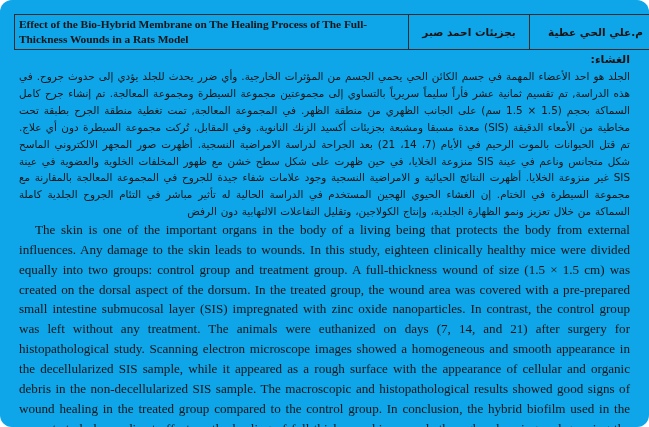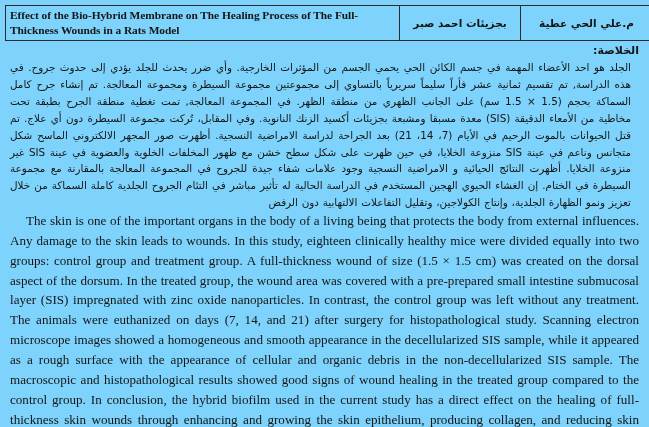--- a/index.html
+++ b/index.html
@@ -12,22 +12,23 @@
     height: 427px;
     overflow: hidden;
     font-family: "Liberation Serif", "DejaVu Serif", serif;
     color: #151515;
   }
   .page {
     width: 649px;
     height: 427px;
     position: relative;
     box-sizing: border-box;
-    padding: 5px;
-    background: #7dd3fc;
+    padding: 14px;
+    background: #0ea5e9;
+    border-radius: 12px;
   }
 
   
   table.head-table {
     width: 100%;
     border-collapse: collapse;
     table-layout: fixed;
     margin: 0;
   }
   table.head-table td {
@@ -88,21 +89,21 @@
     font-family: "DejaVu Sans", "Liberation Sans", sans-serif;
     margin: 3px 2px 2px 0;
     line-height: 1.1;
   }
   .ar-body {
     text-align: justify;
     text-align-last: right;
     font-size: 10.4px;
     font-family: "DejaVu Sans", "Liberation Sans", sans-serif;
     line-height: 1.62;
-    margin: 0 10px 0 2px;
+    margin: 0 2px 0 2px;
     word-spacing: 0.5px;
   }
 
   
   .en-section {
     padding: 0 3px;
   }
   .en-heading {
     font-weight: bold;
     font-size: 13px;
@@ -128,21 +129,21 @@
         <tr>
       <td class="head-title">Effect of the Bio-Hybrid Membrane on The Healing Process of The Full-Thickness Wounds in a  Rats Model</td>
       <td class="head-author-2">بجزيئات احمد صبر</td>
       <td class="head-author-1">م.علي الحي عطية</td>
       <td class="head-page" style="background:#f8cfa8;">20</td>
     </tr>
   </tbody>
     </table>
 
   <div class="ar-section">
-    <div class="ar-heading">الخلاصة:</div>
+    <div class="ar-heading">الغشاء:</div>
     <div class="ar-body">الجلد هو احد الأعضاء المهمة في جسم الكائن الحي يحمي الجسم من المؤثرات الخارجية. وأي ضرر يحدث للجلد يؤدي إلى حدوث جروح. في هذه الدراسة, تم تقسيم ثمانية عشر فأراً سليماً سريرياً بالتساوي إلى مجموعتين مجموعة السيطرة ومجموعة المعالجة. تم إنشاء جرح كامل السماكة بحجم (1.5 × 1.5 سم) على الجانب الظهري من منطقة الظهر. في المجموعة المعالجة, تمت تغطية منطقة الجرح بطبقة تحت مخاطية من الأمعاء الدقيقة (SIS) معدة مسبقا ومشبعة بجزيئات أكسيد الزنك النانوية. وفي المقابل، تُركت مجموعة السيطرة دون أي علاج. تم قتل الحيوانات بالموت الرحيم في الأيام (7، 14، 21) بعد الجراحة لدراسة الامراضية النسجية. أظهرت صور المجهر الالكتروني الماسح شكل متجانس وناعم في عينة SIS منزوعة الخلايا، في حين ظهرت على شكل سطح خشن مع ظهور المخلفات الخلوية والعضوية في عينة SIS غير منزوعة الخلايا. أظهرت النتائج الحيائية و الامراضية النسجية وجود علامات شفاء جيدة للجروح في المجموعة المعالجة بالمقارنة مع مجموعة السيطرة في الختام. إن الغشاء الحيوي الهجين المستخدم في الدراسة الحالية له تأثير مباشر في التئام الجروح الجلدية كاملة السماكة من خلال تعزيز ونمو الظهارة الجلدية، وإنتاج الكولاجين، وتقليل التفاعلات الالتهابية دون الرفض</div>
   </div>
 
   <div class="en-section">
     <div class="en-body">The skin is one of the important organs in the body of a living being that protects the body from external influences. Any damage to the skin leads to wounds. In this study, eighteen clinically healthy mice were divided equally into two groups: control group and treatment group. A full-thickness wound of size (1.5 × 1.5 cm) was created on the dorsal aspect of the dorsum. In the treated group, the wound area was covered with a pre-prepared small intestine submucosal layer (SIS) impregnated with zinc oxide nanoparticles. In contrast, the control group was left without any treatment. The animals were euthanized on days (7, 14, and 21) after surgery for histopathological study. Scanning electron microscope images showed a homogeneous and smooth appearance in the decellularized SIS sample, while it appeared as a rough surface with the appearance of cellular and organic debris in the non-decellularized SIS sample. The macroscopic and histopathological results showed good signs of wound healing in the treated group compared to the control group. In conclusion, the hybrid biofilm used in the current study has a direct effect on the healing of full-thickness skin wounds through enhancing and growing the skin epithelium, producing collagen, and reducing skin reactions. Inflammation without rejection</div>
   </div>
 
 </div>
 
 </body></html>

